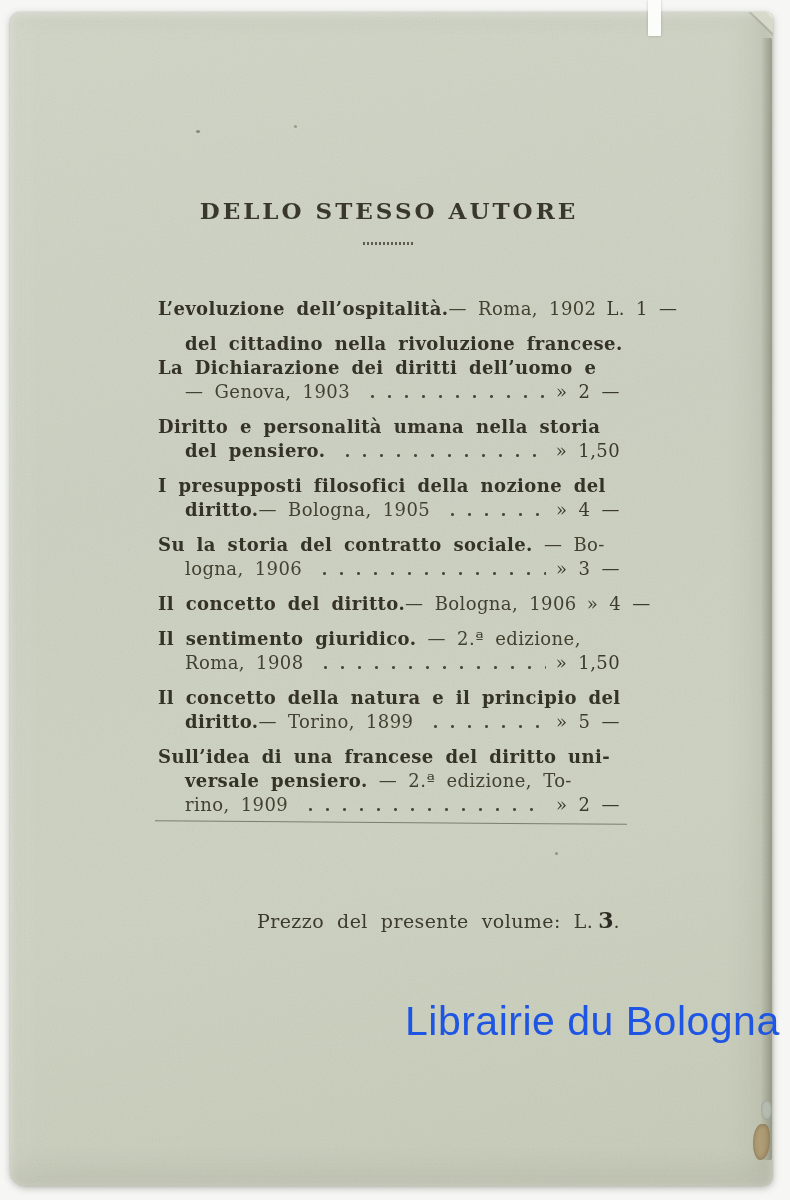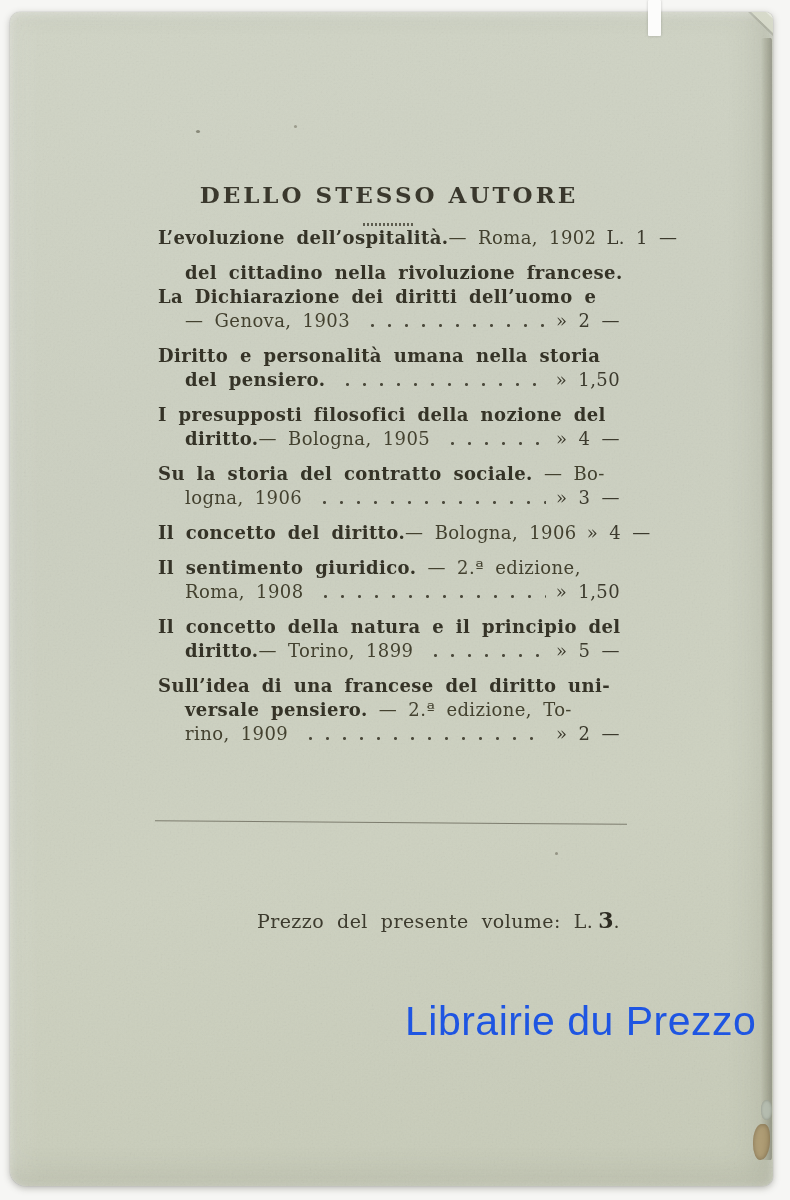--- a/index.html
+++ b/index.html
@@ -40,31 +40,31 @@
     box-shadow:inset 0 0 5px rgba(74,52,24,.65);}
   .tear2{position:absolute;right:1px;bottom:66px;width:11px;height:20px;
     background:#b7bfb3;border-radius:45%;opacity:.85;box-shadow:inset 0 0 3px rgba(60,60,50,.4);}
   .speck{position:absolute;border-radius:50%;background:#4f4c3c;opacity:.55;}
   .speck.s1{left:186px;top:118px;width:4px;height:3px;}
   .speck.s2{left:284px;top:113px;width:3px;height:3px;opacity:.4;}
   .speck.s3{left:545px;top:840px;width:3px;height:3px;opacity:.45;}
   
   .content{position:absolute;left:148px;top:168px;width:462px;color:#3e3c31;}
   .page-title{
-    margin:0;text-align:center;
+    margin:16px;text-align:center;
     font-family:"DejaVu Serif", serif;
     font-weight:700;font-size:23px;line-height:30px;
     letter-spacing:3px;color:#3a382d;
   }
   .title-rule{
     margin:13px auto 0;width:52px;height:3px;
     background:repeating-linear-gradient(90deg,#4a483b 0 2px, rgba(74,72,59,0) 2px 4px);
     opacity:.85;
   }
-  .entries{}
+  .entries{margin-top:52px;}
   .entry{margin-bottom:11px;font-size:18px;line-height:24px;letter-spacing:.4px;word-spacing:.28em;}
   .line{white-space:nowrap;}
   .line.cont{padding-left:27px;}
   .line.last{display:flex;align-items:baseline;}
   .line .b{font-weight:700;color:#353327;}
   .line .r{font-weight:400;color:#43412f;}
   .dots{
     flex:1 1 12px;min-width:10px;height:5px;align-self:flex-end;
     margin:0 10px 5px 12px;
     background-image:radial-gradient(circle, #4c4a3c 1.3px, rgba(76,74,60,0) 1.6px);
@@ -206,15 +206,15 @@
 
     <div class="bottom-rule"></div>
 
     <div class="prezzo">
       <span>Prezzo del presente volume: L.</span><span class="val">3</span><span>.</span>
     </div>
   </div>
 
   <div class="slip"></div>
 
-  <div class="watermark" style="color: rgb(30, 85, 226);">Librairie du Prezzo</div>
+  <div class="watermark" style="color: rgb(30, 85, 226);">Librairie du Bologna</div>
 
 </div>
 
 </body></html>

